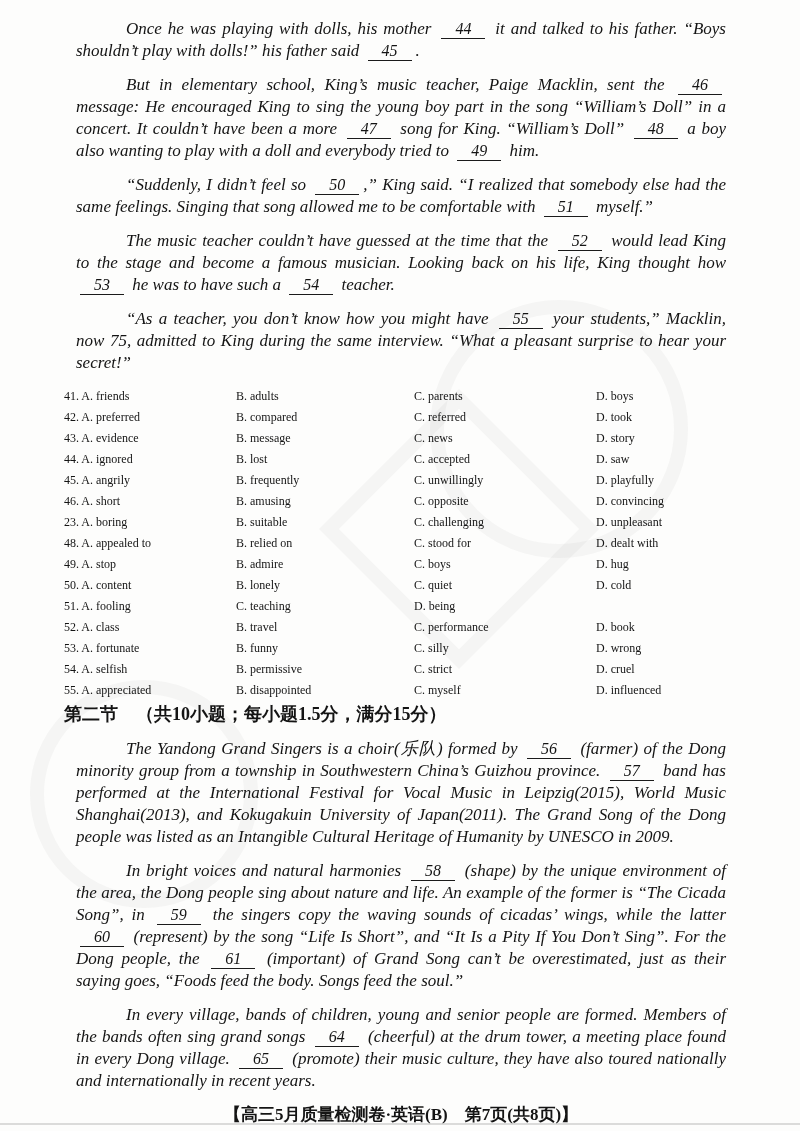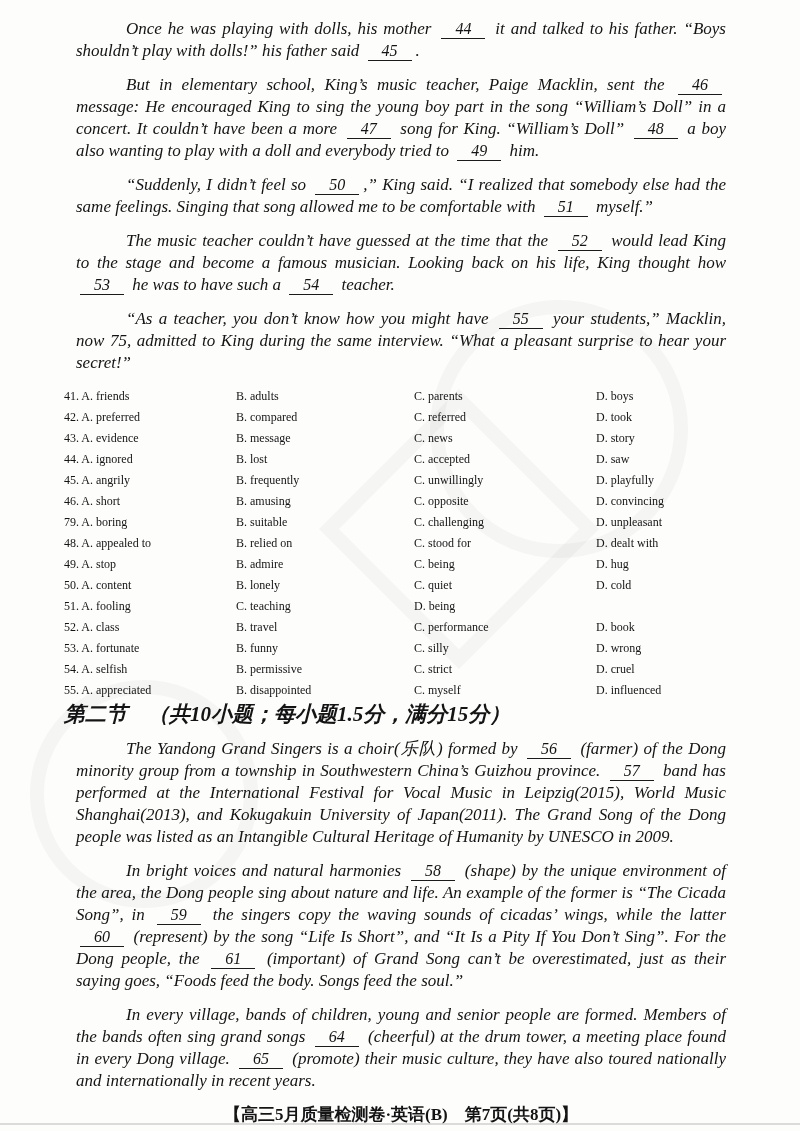--- a/index.html
+++ b/index.html
@@ -49,23 +49,22 @@
   .options{margin-top:4px;}
   .opt-row{
     display:grid;
     grid-template-columns:172px 178px 182px 1fr;
     font-size:12px;
     line-height:21px;
     white-space:nowrap;
   }
   .sec-header{
     margin:0;margin-top:2px;
-    font-size:21px;line-height:23px;
+    font-size:18px;line-height:23px;
     font-weight:bold;
-    font-style:italic;
   }
   .instruction{
     margin:0;
     font-size:17px;line-height:23px;
     font-weight:bold;
     text-indent:50px;
   }
   .footer{
     margin-top:8px;
     text-align:center;
@@ -124,35 +123,35 @@
           <span>C. unwillingly</span>
           <span>D. playfully</span>
         </div>
         <div class="opt-row">
           <span>46. A. short</span>
           <span>B. amusing</span>
           <span>C. opposite</span>
           <span>D. convincing</span>
         </div>
         <div class="opt-row">
-          <span>79. A. boring</span>
+          <span>23. A. boring</span>
           <span>B. suitable</span>
           <span>C. challenging</span>
           <span>D. unpleasant</span>
         </div>
         <div class="opt-row">
           <span>48. A. appealed to</span>
           <span>B. relied on</span>
           <span>C. stood for</span>
           <span>D. dealt with</span>
         </div>
         <div class="opt-row">
           <span>49. A. stop</span>
           <span>B. admire</span>
-          <span>C. being</span>
+          <span>C. boys</span>
           <span>D. hug</span>
         </div>
         <div class="opt-row">
           <span>50. A. content</span>
           <span>B. lonely</span>
           <span>C. quiet</span>
           <span>D. cold</span>
         </div>
         <div class="opt-row">
           <span>51. A. fooling</span>

